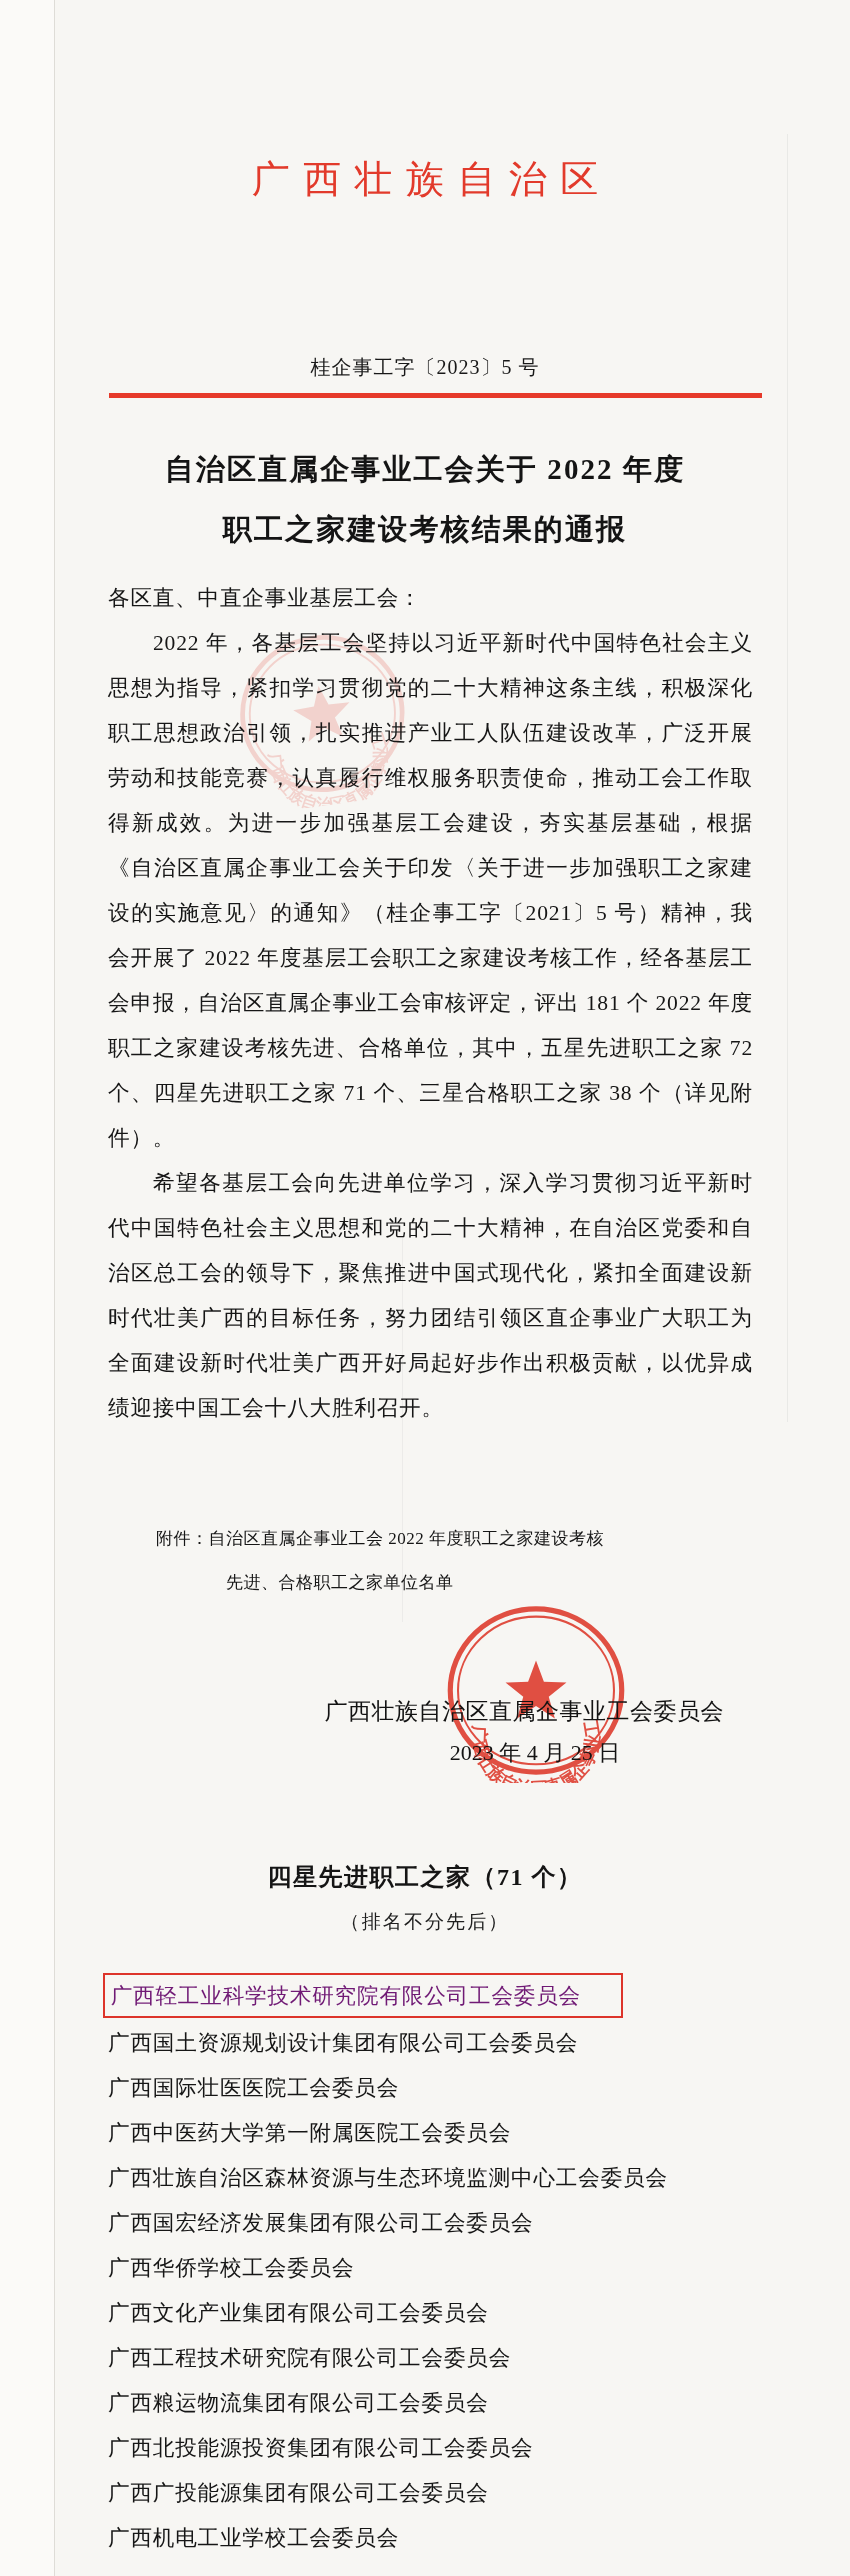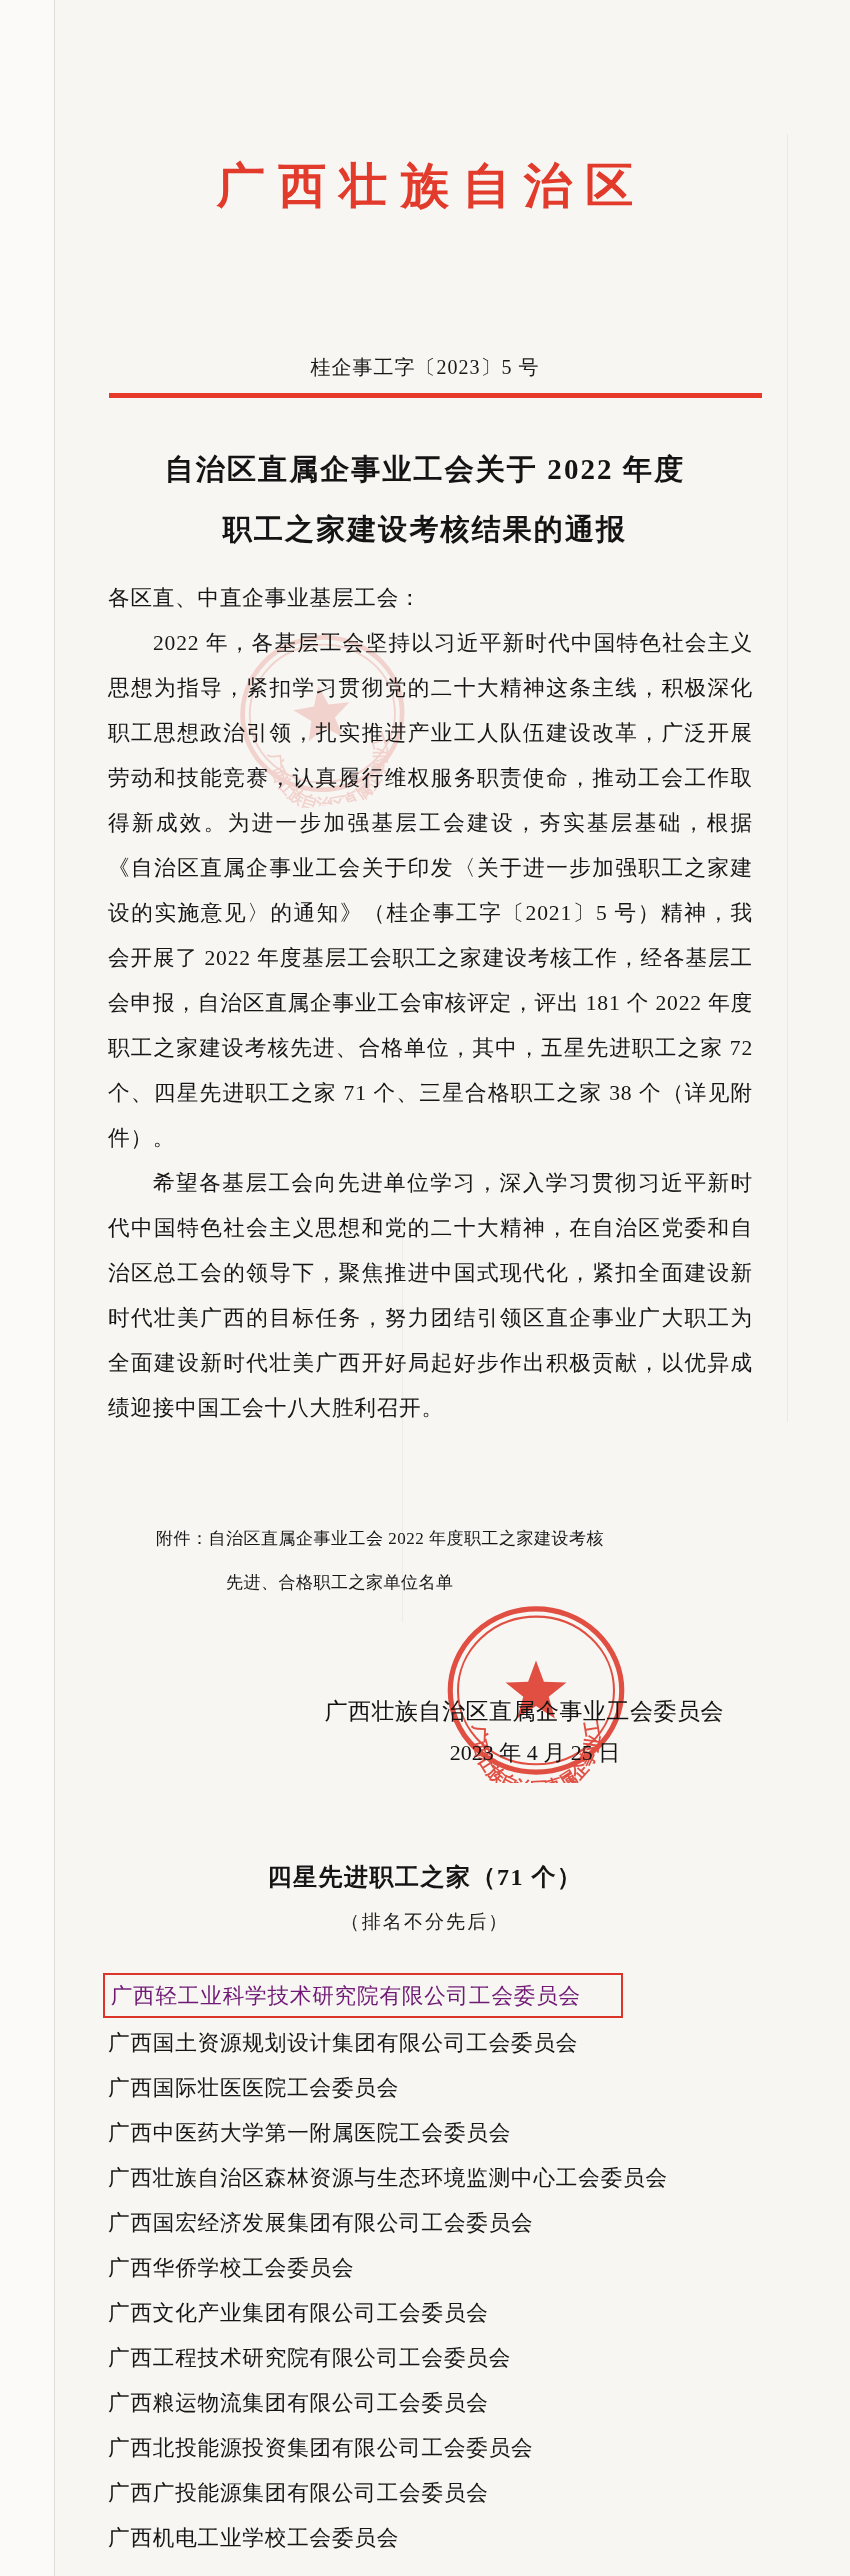--- a/index.html
+++ b/index.html
@@ -25,21 +25,21 @@
     background: rgba(120,120,120,0.10);
   }
   .scan-streak-2 {
     position: absolute; left: 402px; top: 1236px; width: 1px; height: 386px;
     background: rgba(120,120,120,0.08);
   }
 
   
   .org-line1 {
     position: absolute; top: 154px; left: 0; width: 100%;
-    text-align: center; font-size: 48px; font-weight: bold;
+    text-align: center; font-size: 38px; font-weight: normal;
     color: #e23a2b; letter-spacing: 13.4px; text-indent: 13.4px;
   }
   .org-line2 {
     position: absolute; top: 230px; left: 0; width: 100%;
     text-align: center; font-size: 51px; font-weight: bold;
     color: #e23a2b; letter-spacing: 3.6px;
   }
   .doc-number {
     position: absolute; top: 354px; left: 0; width: 100%;
     text-align: center; font-size: 20px; color: #181818; letter-spacing: 1px;

